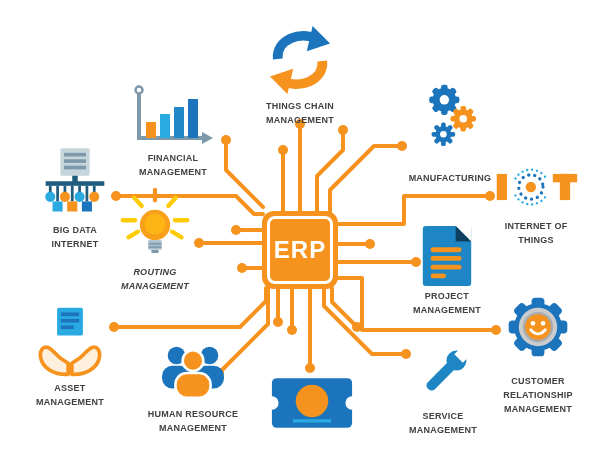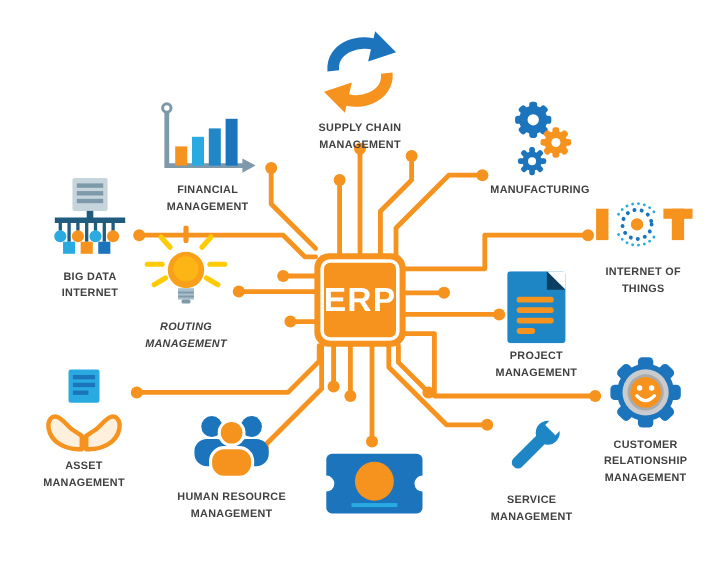--- a/index.html
+++ b/index.html
@@ -7,21 +7,21 @@
          font-family:"Liberation Sans",sans-serif;}
   .traces{position:absolute;left:0;top:0;z-index:1;}
   .module{position:absolute;display:flex;flex-direction:column;align-items:center;z-index:2;}
   .module .icon{display:block;}
   .label{font-weight:700;font-size:9px;line-height:1.55;color:#414042;letter-spacing:.25px;
          text-align:center;white-space:nowrap;margin-top:4px;}
   .chip{position:absolute;left:262px;top:211px;width:76px;height:78px;background:#F6921E;
         border-radius:12px;z-index:3;}
   .chip-inner{position:absolute;inset:5px;border:3px solid #ffffff;border-radius:8px;
         display:flex;align-items:center;justify-content:center;}
-  .chip-label{color:#ffffff;font-weight:700;font-size:28px;letter-spacing:1px;}
+  .chip-label{color:#ffffff;font-weight:700;font-size:24px;letter-spacing:1px;}
 </style>
 </head>
 <body>
 
 <div class="stage">
 
   <svg class="traces" width="600" height="476" viewBox="0 0 600 476">
     <g stroke="#F6921E" stroke-width="4" fill="none" stroke-linecap="round" stroke-linejoin="round">
       <path d="M300 212 V128"></path>
       <path d="M283 212 V154"></path>
@@ -75,21 +75,21 @@
   </div>
 
   <div class="module" style="left:238px;top:24px;width:124px;">
     <svg class="icon" width="64" height="72" viewBox="0 0 66 74">
       <path d="M10 36 C8 16 34 6 52 16" stroke="#1C75BC" stroke-width="10" fill="none"></path>
       <polygon points="46,2 64,20 40,28" fill="#1C75BC"></polygon>
       <path d="M56 38 C58 58 32 68 14 58" stroke="#F6921E" stroke-width="10" fill="none"></path>
       <polygon points="20,72 2,54 26,46" fill="#F6921E"></polygon>
     </svg>
     <div class="label">
-      <div>SUPPLY CHAIN</div>
+      <div>THINGS CHAIN</div>
       <div>MANAGEMENT</div>
     </div>
   </div>
 
   <div class="module" style="left:112px;top:84px;width:122px;">
     <svg class="icon" width="88" height="64" viewBox="0 0 88 64">
       <path d="M10 7 V54 H74" stroke="#7E99A9" stroke-width="4" fill="none"></path>
       <circle cx="10" cy="6" r="3.5" fill="#ffffff" stroke="#7E99A9" stroke-width="2.5"></circle>
       <polygon points="73,48 84,54 73,60" fill="#7E99A9"></polygon>
       <rect x="17" y="38" width="10" height="16" fill="#F6921E"></rect>
@@ -205,21 +205,21 @@
         <rect x="26" y="0" width="12" height="10" fill="#ffffff"></rect>
         <rect x="27" y="18" width="10" height="35" rx="4.5" fill="#1E86C4"></rect>
       </g>
     </svg>
     <div class="label">
       <div>SERVICE</div>
       <div>MANAGEMENT</div>
     </div>
   </div>
 
-  <div class="module" style="left:486px;top:294px;width:104px;">
+  <div class="module" style="left:486px;top:294px;width:104px;gap:11px;">
     <svg class="icon" width="74" height="66" viewBox="0 0 76 72">
       <g fill="#1C75BC">
         <rect x="31" y="4" width="14" height="64" rx="4"></rect>
         <rect x="31" y="4" width="14" height="64" rx="4" transform="rotate(45 38 36)"></rect>
         <rect x="31" y="4" width="14" height="64" rx="4" transform="rotate(90 38 36)"></rect>
         <rect x="31" y="4" width="14" height="64" rx="4" transform="rotate(135 38 36)"></rect>
         <circle cx="38" cy="36" r="26"></circle>
       </g>
       <circle cx="38" cy="36" r="21" fill="#C9CBCD"></circle>
       <circle cx="38" cy="36" r="16.5" fill="#A8ACAF"></circle>
@@ -260,21 +260,21 @@
       <circle cx="40.5" cy="30" r="5.5" fill="#F6921E"></circle>
       <path d="M24 21 A19 19 0 0 1 57 21" fill="none" stroke="#29ABE2" stroke-width="2.5" stroke-dasharray="0.1 5.2" stroke-linecap="round"></path>
       <path d="M24 39 A19 19 0 0 0 57 39" fill="none" stroke="#29ABE2" stroke-width="2.5" stroke-dasharray="0.1 5.2" stroke-linecap="round"></path>
     </svg>
     <div class="label">
       <div>INTERNET OF</div>
       <div>THINGS</div>
     </div>
   </div>
 
-  <div class="module" style="left:388px;top:80px;width:124px;">
+  <div class="module" style="left:388px;top:80px;width:124px;gap:20px;">
     <svg class="icon" width="70" height="68" viewBox="0 0 72 72">
       <g fill="#1C75BC">
         <rect x="26.5" y="5" width="7" height="32" rx="2.5"></rect>
         <rect x="26.5" y="5" width="7" height="32" rx="2.5" transform="rotate(45 30 21)"></rect>
         <rect x="26.5" y="5" width="7" height="32" rx="2.5" transform="rotate(90 30 21)"></rect>
         <rect x="26.5" y="5" width="7" height="32" rx="2.5" transform="rotate(135 30 21)"></rect>
         <circle cx="30" cy="21" r="12.5"></circle>
       </g>
       <circle cx="30" cy="21" r="5" fill="#ffffff"></circle>
       <g fill="#F6921E">

